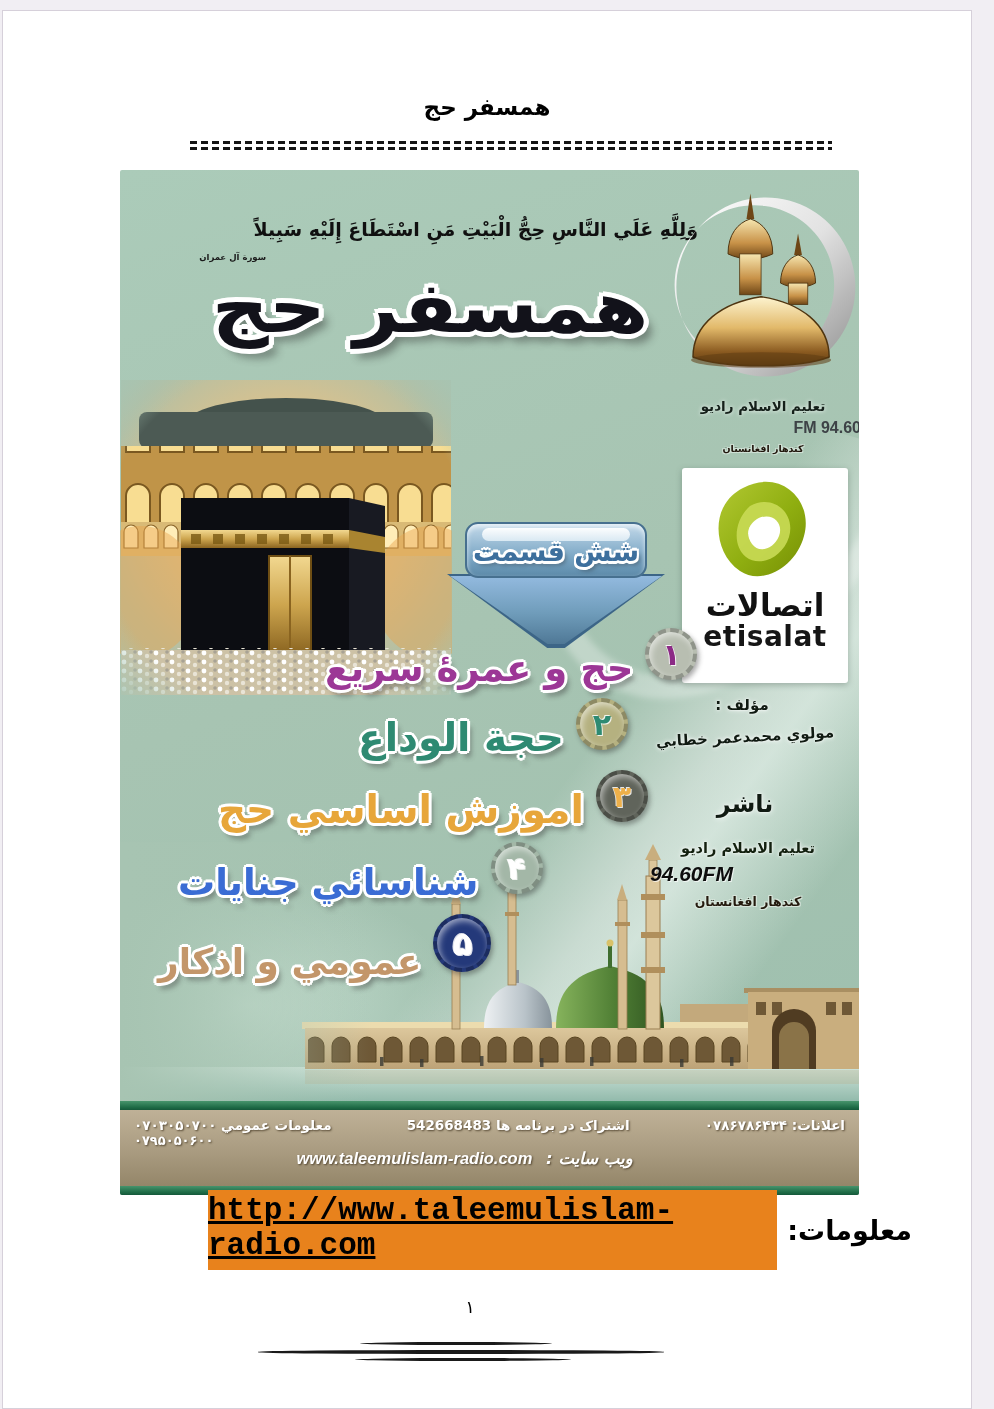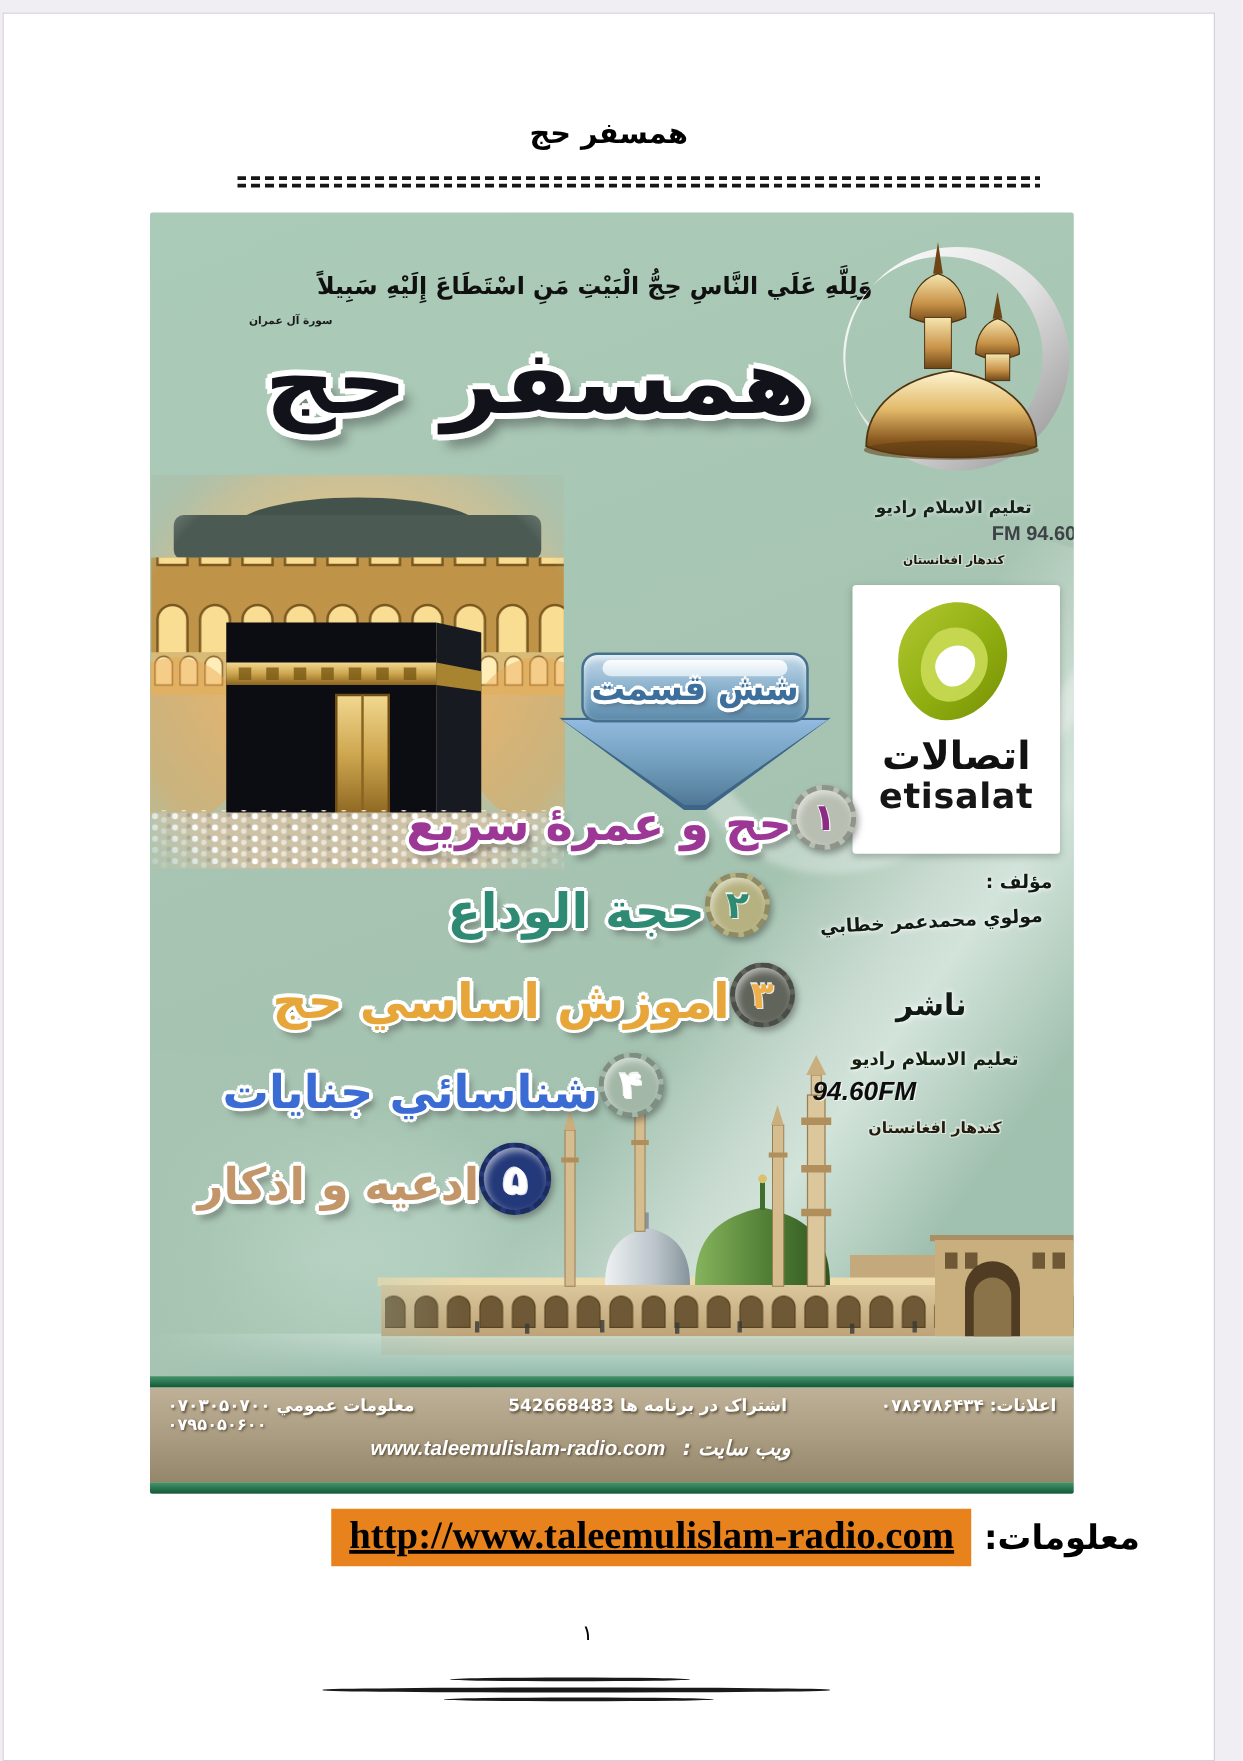--- a/index.html
+++ b/index.html
@@ -65,32 +65,32 @@
      text-shadow:-2px -2px 0 #fff,2px -2px 0 #fff,-2px 2px 0 #fff,2px 2px 0 #fff,0 3px 0 #fff,0 -3px 0 #fff,
                  3px 4px 4px rgba(50,60,70,0.5);}
 
   .etisalat-card{position:absolute;left:562px;top:298px;width:166px;height:215px;background:#ffffff;
                  border-radius:3px;box-shadow:0 2px 6px rgba(60,80,70,0.35);text-align:center;}
   .etisalat-swirl{display:block;margin:8px auto 0;width:112px;height:118px;}
   .etisalat-ar{font-size:31px;font-weight:bold;color:#111;line-height:1.0;margin-top:-4px;}
   .etisalat-en{font-size:28px;font-weight:bold;color:#161616;line-height:1.0;letter-spacing:0.5px;
                font-family:"DejaVu Sans",sans-serif;margin-top:2px;}
 
-  .ep-row{position:absolute;display:flex;align-items:center;direction:ltr;}
+  .ep-row{position:absolute;display:flex;align-items:flex-end;gap:12px;direction:ltr;}
   .ep-label{font-weight:bold;white-space:nowrap;
      text-shadow:-2px -2px 0 #fff,2px -2px 0 #fff,-2px 2px 0 #fff,2px 2px 0 #fff,0 -3px 0 #fff,0 3px 0 #fff,
                  -3px 0 0 #fff,3px 0 0 #fff,4px 6px 5px rgba(60,60,60,0.45);}
   .badge{display:flex;align-items:center;justify-content:center;width:52px;height:52px;border-radius:50%;
          font-size:30px;font-weight:bold;border:4px dashed rgba(0,0,0,0.22);box-sizing:border-box;
          box-shadow:inset 2px 3px 6px rgba(255,255,255,0.55),2px 3px 5px rgba(40,40,40,0.4);
          margin-bottom:10px;
          text-shadow:-1px -1px 0 rgba(255,255,255,0.85),1px 1px 0 rgba(255,255,255,0.85);}
   .badge-lg{width:58px;height:58px;font-size:33px;}
 
-  .author-label{position:absolute;left:522px;top:526px;width:200px;text-align:right;font-size:15px;
+  .author-label{position:absolute;left:522px;top:526px;width:200px;text-align:center;font-size:15px;
                 font-weight:bold;color:#101a12;text-shadow:0 0 5px #fff,0 0 2px #fff;}
   .author-name{position:absolute;left:505px;top:558px;width:240px;text-align:center;font-size:15px;
                font-weight:bold;color:#101a12;transform:rotate(-3deg);text-shadow:0 0 5px #fff,0 0 2px #fff;}
   .pub-label{position:absolute;left:560px;top:620px;width:130px;text-align:center;font-size:24px;
              font-weight:bold;color:#101a12;text-shadow:0 0 6px #fff,0 0 2px #fff;}
   .pub-name{position:absolute;left:530px;top:670px;width:196px;text-align:center;font-size:14.5px;
             font-weight:bold;color:#13200f;text-shadow:0 0 5px #fff,0 0 2px #fff;}
   .pub-freq{position:absolute;left:530px;top:692px;width:196px;text-align:left;font-size:21px;
             font-weight:bold;font-style:italic;color:#0d0d0d;font-family:"Liberation Sans",sans-serif;
             text-shadow:1px 1px 0 rgba(255,255,255,0.7);}
@@ -110,23 +110,23 @@
   .c-info .second{align-self:flex-end;font-size:13px;}
   .c-line2{position:absolute;left:60px;right:110px;top:39px;text-align:center;direction:rtl;
            font-size:16.5px;font-weight:bold;font-style:italic;
            text-shadow:1px 1px 2px rgba(70,58,38,0.85);white-space:nowrap;}
   .c-line2 .weblabel{margin-left:8px;}
   .c-line2 .weburl{font-family:"Liberation Sans",sans-serif;direction:ltr;unicode-bidi:embed;}
 
   .source-line{position:absolute;left:190px;top:1199px;width:722px;height:62px;display:flex;
                direction:rtl;align-items:center;gap:10px;}
   .source-label{font-size:27px;color:#000;font-weight:bold;}
-  .source-url{font-family:Liberation Serif, serif;font-size:31px;font-weight:bold;color:#000;
-              padding:3px 14px 7px;text-decoration:underline;text-decoration-thickness:2.5px;
-              direction:ltr;unicode-bidi:embed;cursor:pointer;}
+  .source-url{font-family:Liberation Mono, monospace;font-size:31px;font-weight:bold;color:#000;
+              padding:3px 0 7px;text-decoration:underline;text-decoration-thickness:2.5px;
+              direction:ltr;unicode-bidi:embed;cursor:pointer;margin-left:18px;}
 
   .page-number{position:absolute;left:0;top:1297px;width:940px;text-align:center;font-size:17px;color:#000;}
   .taper{position:absolute;background:#1a1a1a;border-radius:50%;}
   .t1{left:360px;top:1342px;width:192px;height:3px;}
   .t2{left:258px;top:1350px;width:406px;height:3.5px;}
   .t3{left:355px;top:1358px;width:216px;height:3px;}
 </style>
 </head>
 <body>
 
@@ -348,21 +348,21 @@
     </div>
     <div class="ep-row" style="left:98px;top:600px;">
       <span class="ep-label ar" style="font-size: 39px; color: rgb(231, 166, 58);">اموزش اساسي حج</span>
       <span class="badge ar" style="background: rgb(96, 100, 91); color: rgb(238, 176, 74);">٣</span>
     </div>
     <div class="ep-row" style="left:58px;top:672px;">
       <span class="ep-label ar" style="font-size: 37px; color: rgb(58, 108, 212);">شناسائي جنایات</span>
       <span class="badge ar" style="background: rgb(163, 183, 167); color: rgb(255, 255, 255);">۴</span>
     </div>
     <div class="ep-row" style="left:38px;top:744px;">
-      <span class="ep-label ar" style="font-size: 36px; color: rgb(195, 150, 106);">ادعیه و اذکار</span>
+      <span class="ep-label ar" style="font-size: 36px; color: rgb(195, 150, 106);">عمومي و اذکار</span>
       <span class="badge badge-lg ar" style="background: rgb(36, 57, 122); color: rgb(255, 255, 255);">۵</span>
     </div>
 
     <div class="author-label ar">مؤلف :</div>
     <div class="author-name ar">مولوي محمدعمر خطابي</div>
     <div class="pub-label ar">ناشر</div>
     <div class="pub-name ar">تعلیم الاسلام رادیو</div>
     <div class="pub-freq">94.60FM</div>
     <div class="pub-loc ar">کندهار افغانستان</div>
 

